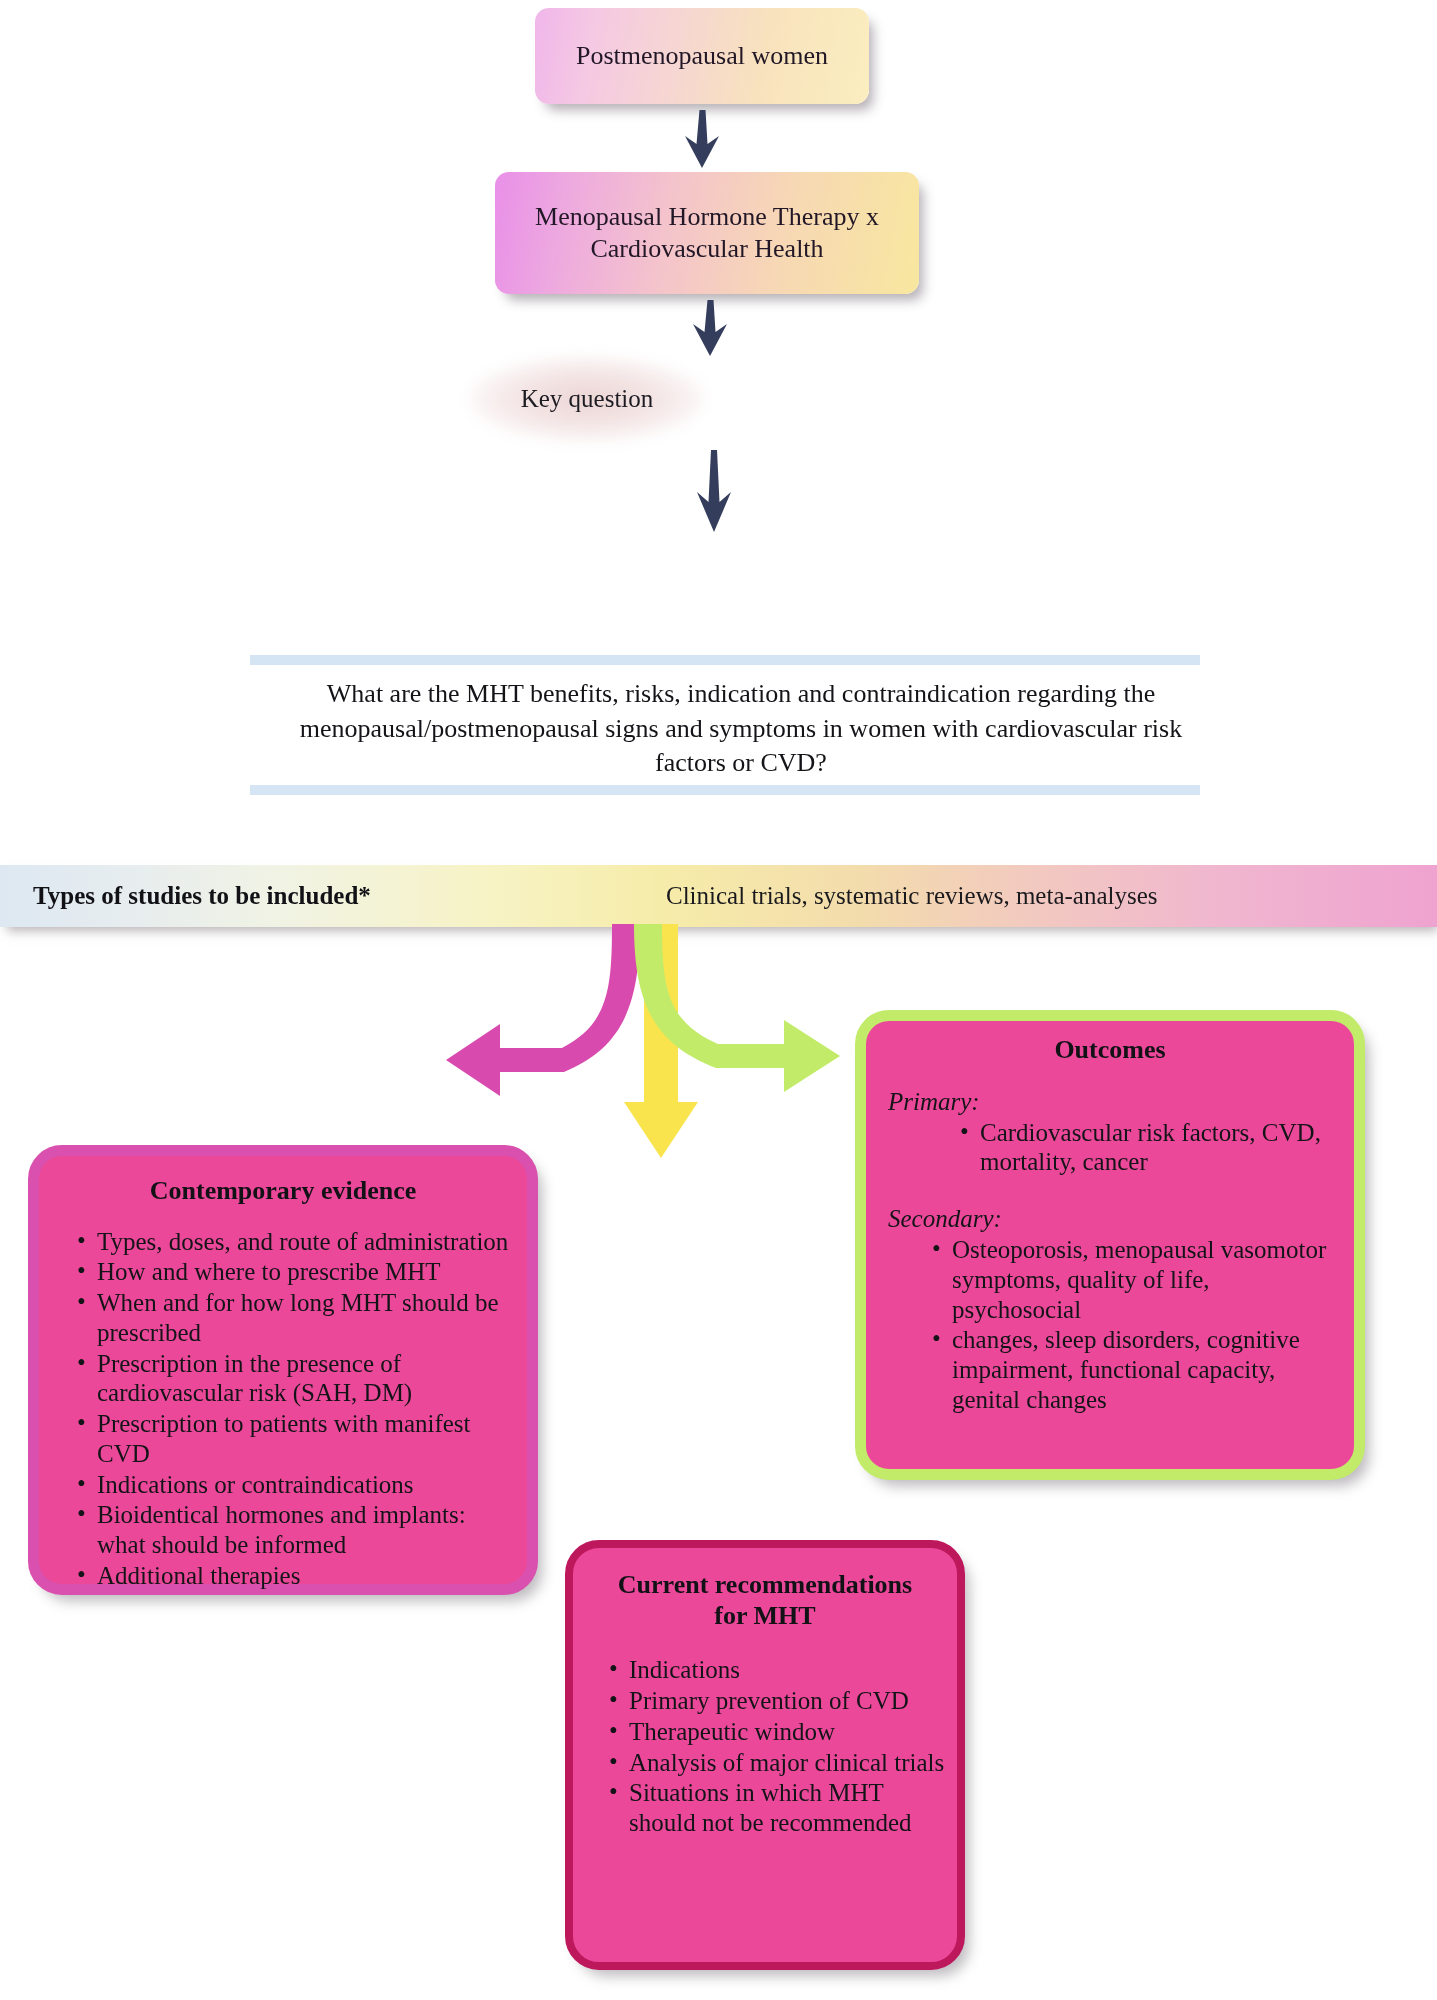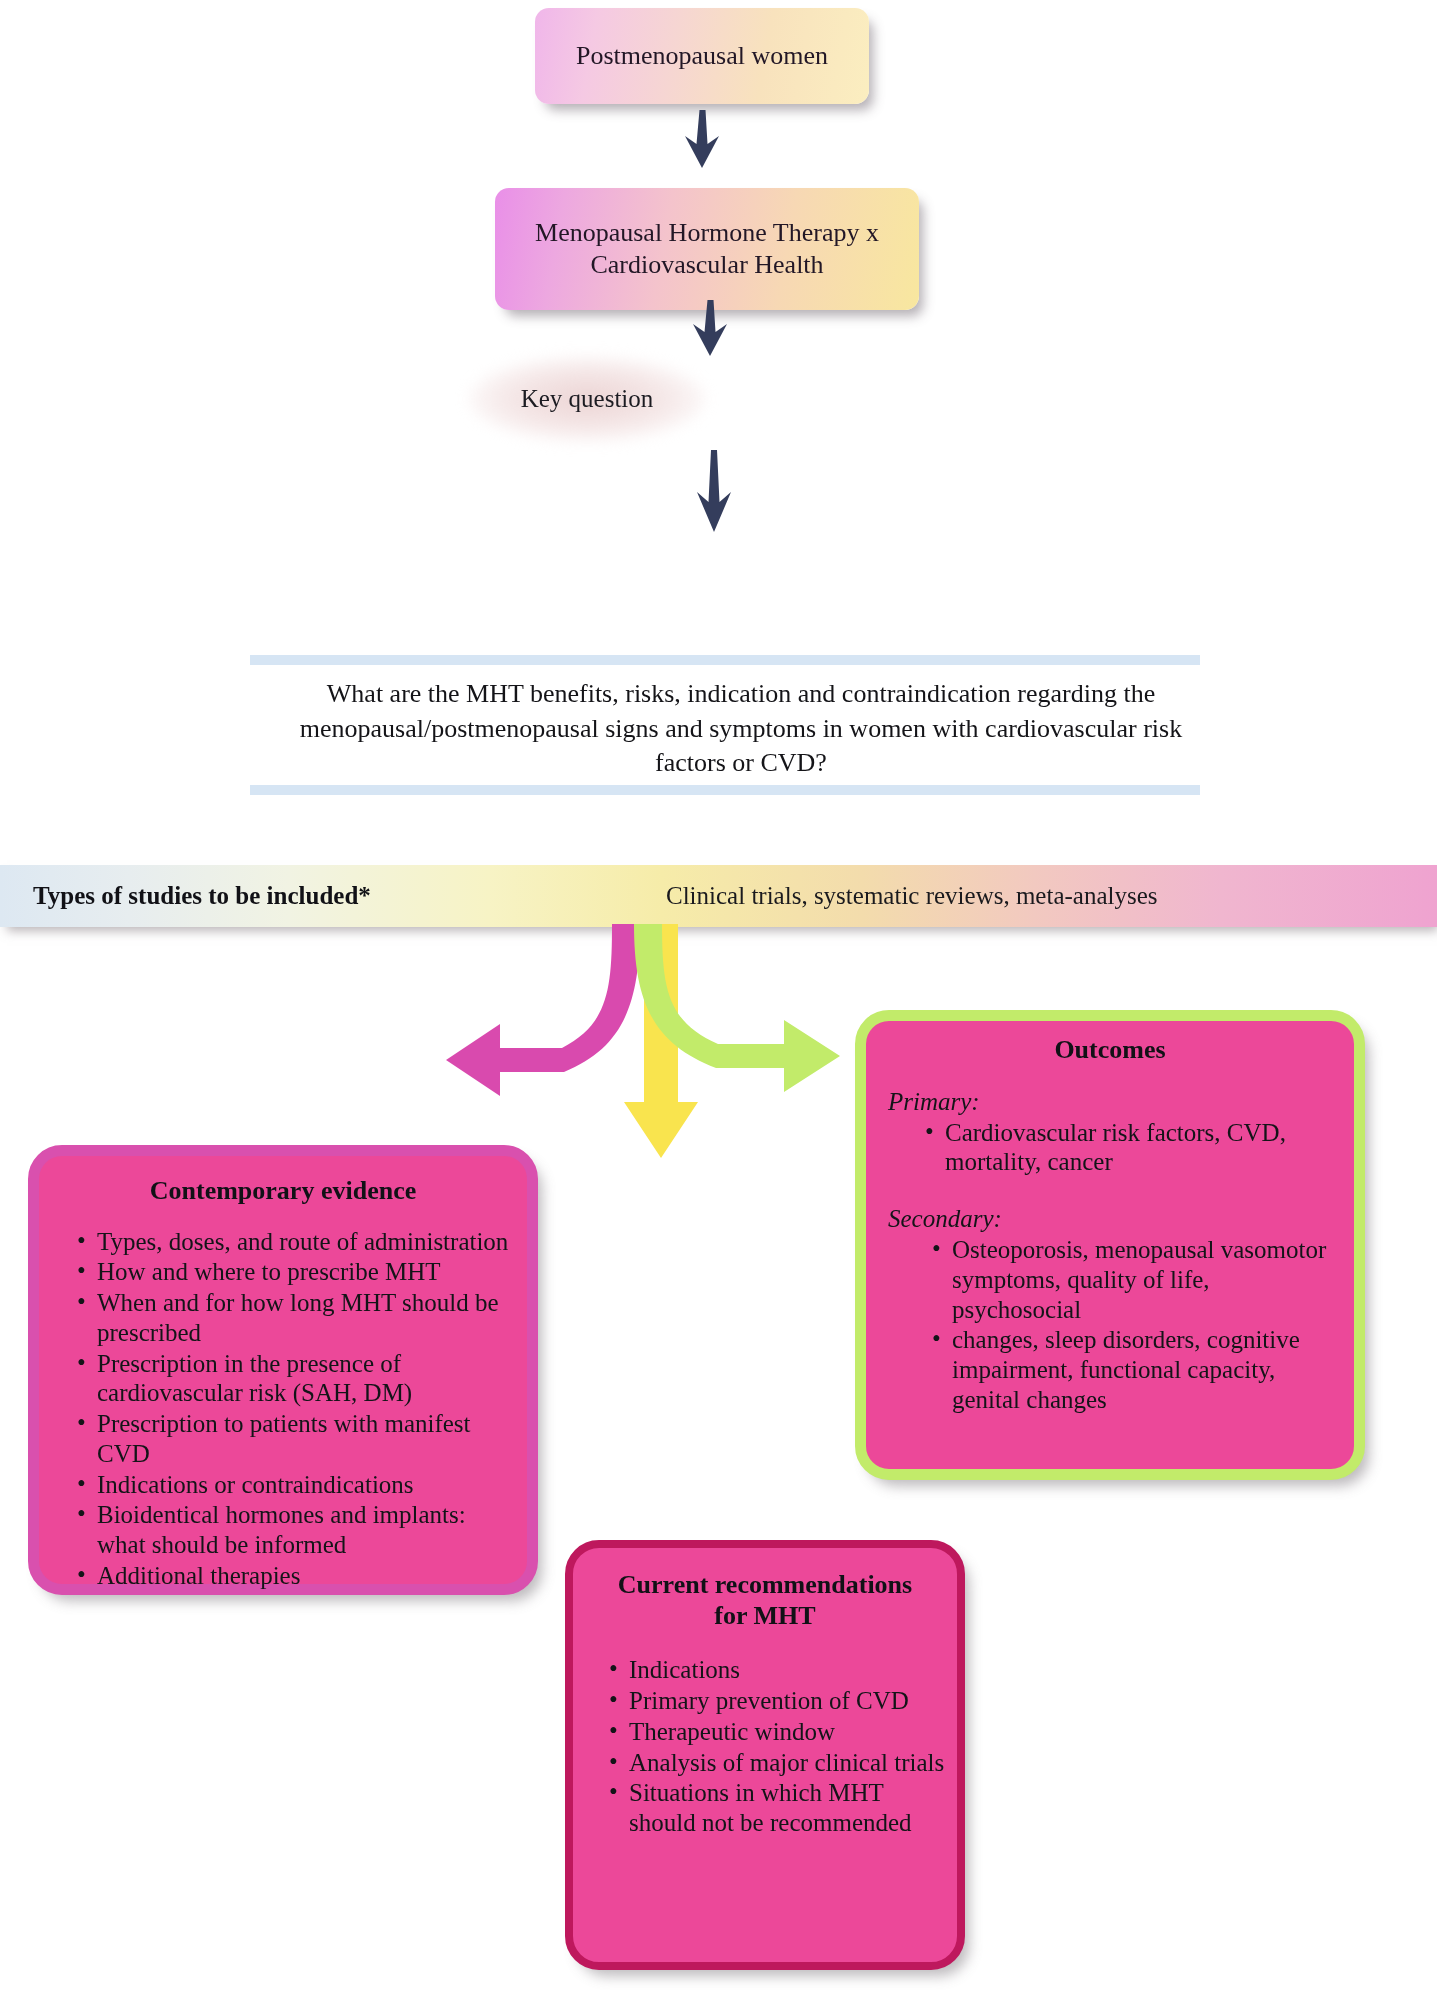--- a/index.html
+++ b/index.html
@@ -28,21 +28,21 @@
     box-shadow: 7px 9px 12px -3px rgba(90,80,90,0.45);
   }
 
   #box-postmenopausal {
     left: 535px; top: 8px;
     width: 334px; height: 96px;
     background: linear-gradient(100deg, #f0b6ea 0%, #f5c9e3 18%, #f6d6d2 42%, #f8e2bd 68%, #fbeec0 100%);
     font-size: 26px;
   }
   #box-mht {
-    left: 495px; top: 188px;
+    left: 495px; top: 172px;
     width: 424px; height: 122px;
     background: linear-gradient(100deg, #e98fe8 0%, #eda8e0 16%, #f4c3cc 40%, #f7d8b4 68%, #f8e79f 100%);
     font-size: 26px;
     line-height: 1.25;
   }
   #box-mht .inner { padding: 0 24px; }
 
   
   #key-question {
     position: absolute;
@@ -186,21 +186,21 @@
   #recs-list { margin: 24px 0 0 0; padding: 0 10px 0 30px; }
 
   .sub-label {
     font-style: italic;
     font-size: 25px;
     color: #141418;
     margin: 0;
   }
   #outcomes-primary-label { margin: 22px 0 2px 22px; }
   #outcomes-secondary-label { margin: 28px 0 2px 22px; }
-  #outcomes-primary-list { margin: 0; padding: 0 18px 0 53px; }
+  #outcomes-primary-list { margin: 0; padding: 0 18px 0 88px; }
   #outcomes-secondary-list { margin: 0; padding: 0 10px 0 60px; }
 </style>
 </head>
 <body>
 
 <div class="gradbox" id="box-postmenopausal">
   <span class="inner">Postmenopausal women</span>
 </div>
 
 <svg class="navy-arrow" style="left:682px; top:110px;" width="40" height="62" viewBox="0 0 40 62">

